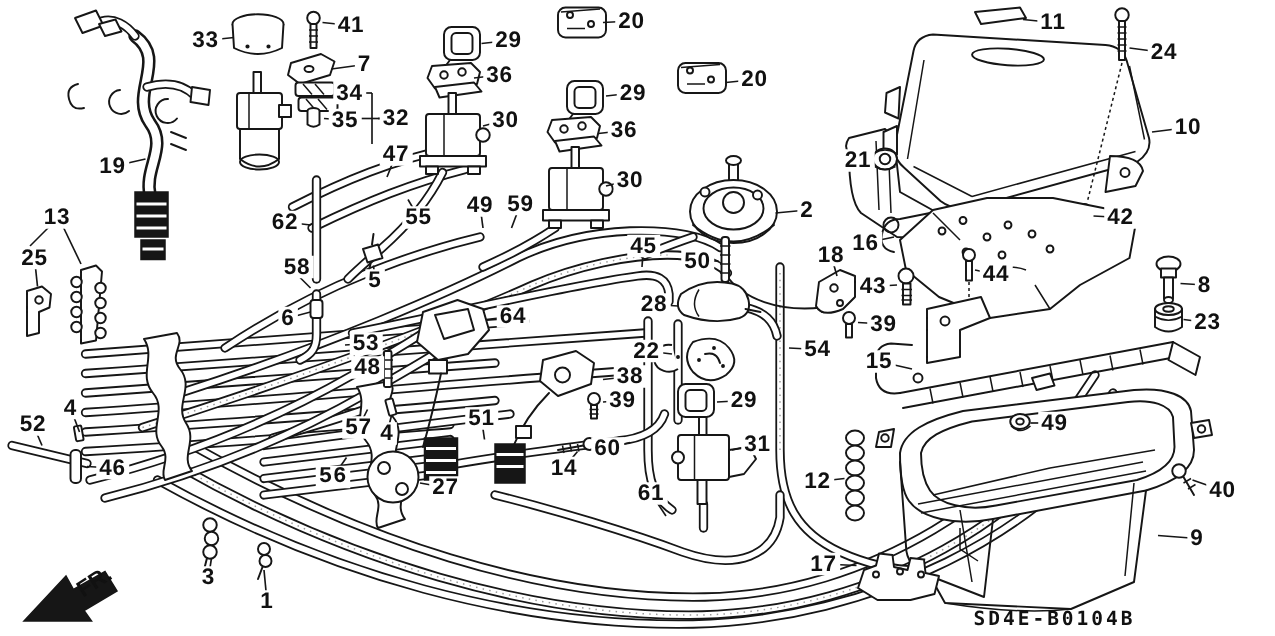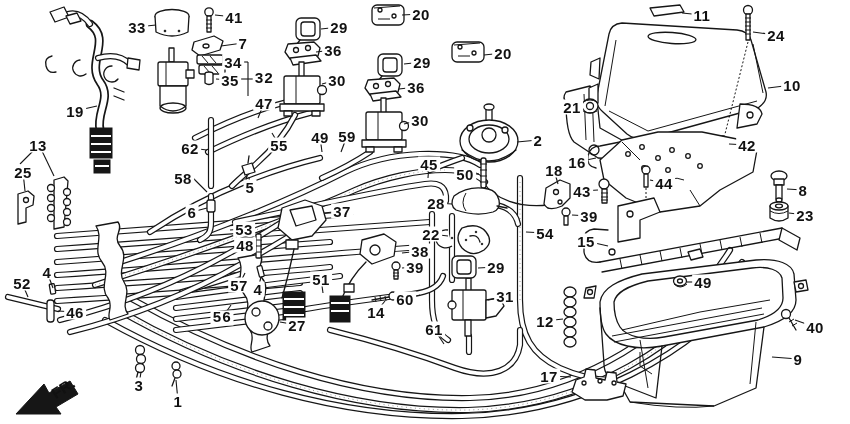--- a/index.html
+++ b/index.html
@@ -592,27 +592,27 @@
       <div class="callout" style="left: 23px; top: 172px;">25</div>
       <div class="callout" style="left: 703px; top: 282px;">49</div>
       <div class="callout" style="left: 297px; top: 325px;">27</div>
       <div class="callout" style="left: 436px; top: 203px;">28</div>
       <div class="callout" style="left: 339px; top: 27px;">29</div>
       <div class="callout" style="left: 422px; top: 62px;">29</div>
       <div class="callout" style="left: 496px; top: 267px;">29</div>
       <div class="callout" style="left: 337px; top: 80px;">30</div>
       <div class="callout" style="left: 420px; top: 120px;">30</div>
       <div class="callout" style="left: 505px; top: 296px;">31</div>
-      <div class="callout" style="left: 264px; top: 79px; font-family: Liberation Mono, monospace;">32</div>
+      <div class="callout" style="left: 264px; top: 79px;">32</div>
       <div class="callout" style="left: 137px; top: 27px;">33</div>
       <div class="callout" style="left: 233px; top: 62px;">34</div>
       <div class="callout" style="left: 230px; top: 80px;">35</div>
       <div class="callout" style="left: 333px; top: 50px;">36</div>
       <div class="callout" style="left: 416px; top: 87px;">36</div>
-      <div class="callout" style="left: 342px; top: 211px;">37</div>
+      <div class="callout" style="left: 342px; top: 211px;">64</div>
       <div class="callout" style="left: 420px; top: 251px;">38</div>
       <div class="callout" style="left: 415px; top: 267px;">39</div>
       <div class="callout" style="left: 589px; top: 216px;">39</div>
       <div class="callout" style="left: 815px; top: 327px; text-align: right;">40</div>
       <div class="callout" style="left: 234px; top: 17px;">41</div>
       <div class="callout" style="left: 747px; top: 145px;">42</div>
       <div class="callout" style="left: 582px; top: 191px;">43</div>
       <div class="callout" style="left: 664px; top: 183px;">44</div>
       <div class="callout" style="left: 429px; top: 164px;">45</div>
       <div class="callout" style="left: 75px; top: 312px;">46</div>
@@ -620,21 +620,22 @@
       <div class="callout" style="left: 245px; top: 245px;">48</div>
       <div class="callout" style="left: 320px; top: 137px;">49</div>
       <div class="callout" style="left: 465px; top: 174px;">50</div>
       <div class="callout" style="left: 321px; top: 279px;">51</div>
       <div class="callout" style="left: 22px; top: 283px;">52</div>
       <div class="callout" style="left: 244px; top: 229px;">53</div>
       <div class="callout" style="left: 545px; top: 233px;">54</div>
       <div class="callout" style="left: 279px; top: 145px;">55</div>
       <div class="callout" style="left: 222px; top: 318px; font-family: Liberation Mono, monospace;">56</div>
       <div class="callout" style="left: 239px; top: 285px;">57</div>
-      <div class="callout" style="left: 183px; top: 178px;">58</div>
+      <div class="callout" style="left: 198px; top: 178px;">58</div>
       <div class="callout" style="left: 347px; top: 136px;">59</div>
       <div class="callout" style="left: 405px; top: 299px;">60</div>
       <div class="callout" style="left: 434px; top: 329px;">61</div>
       <div class="callout" style="left: 190px; top: 148px;">62</div>
     </div>
 
   <div class="fr-label">FR.</div>
+  <div class="partcode">SD4E-B0104B</div>
 </div>
 
 </body></html>

